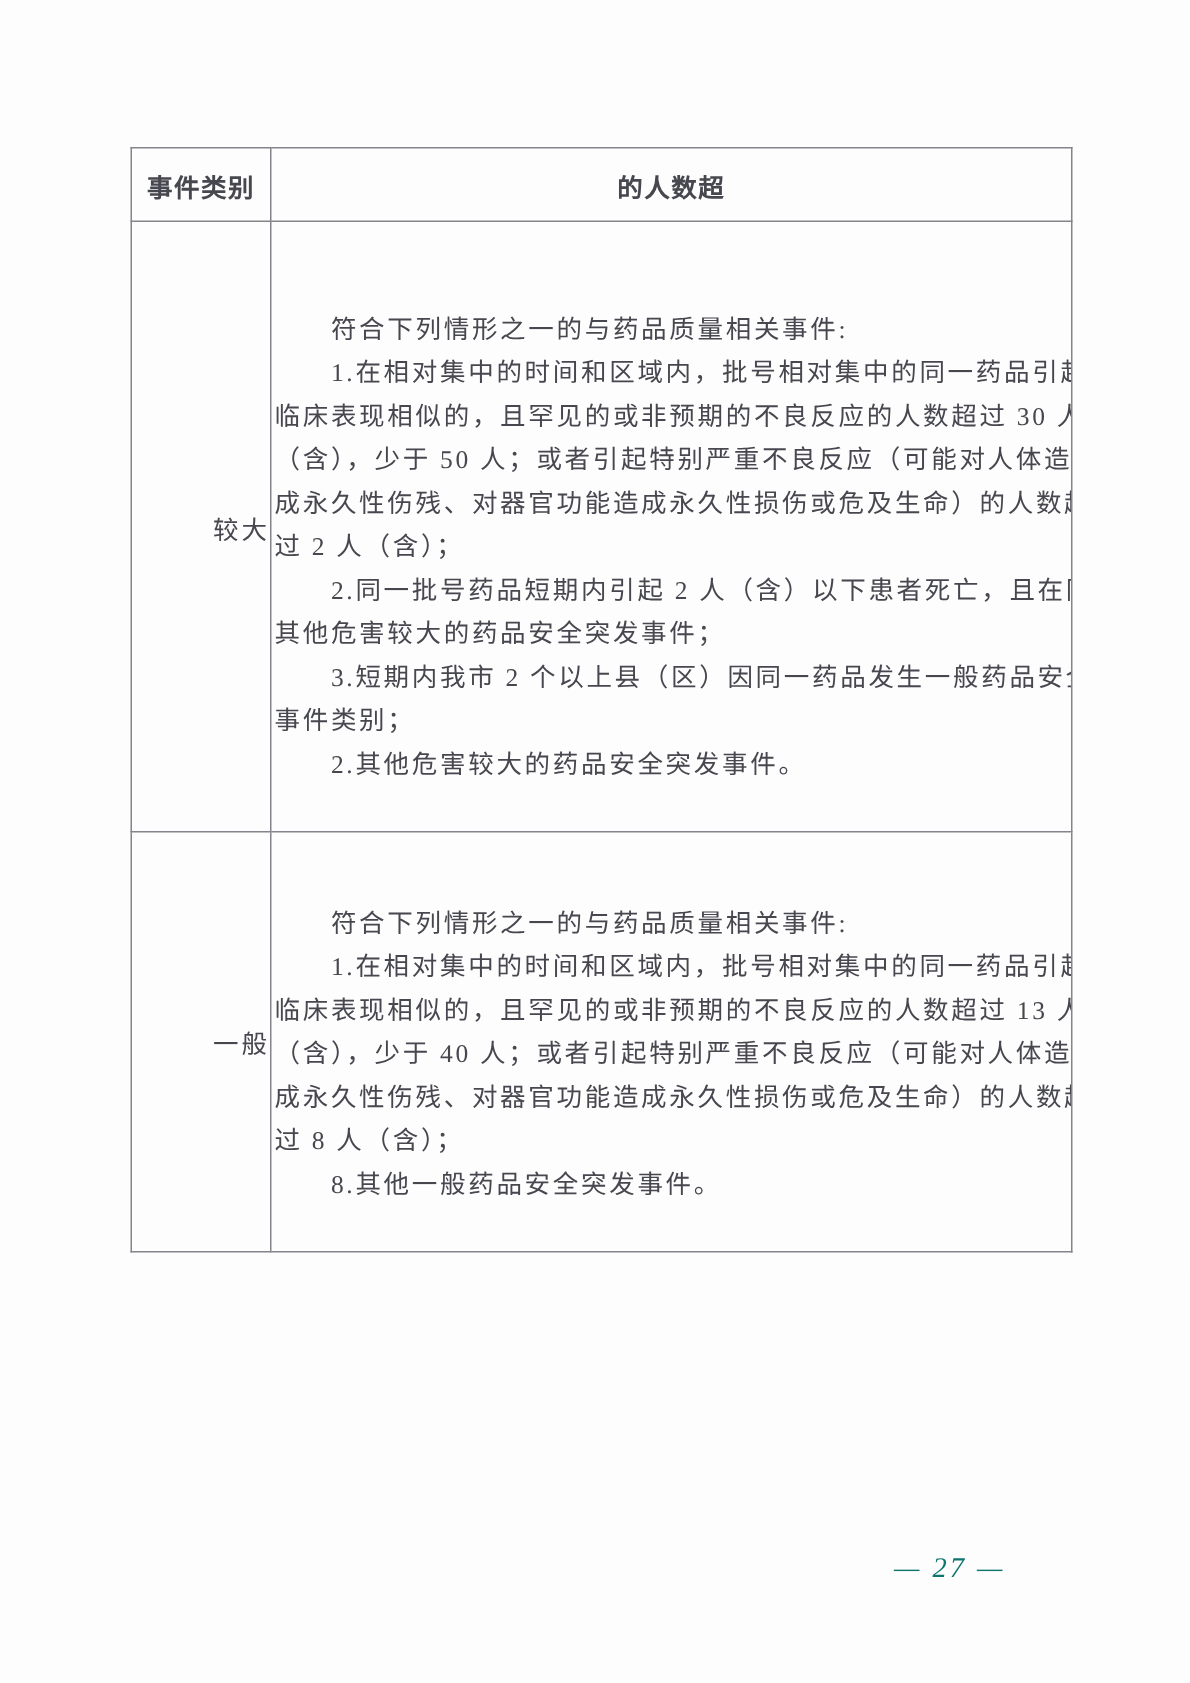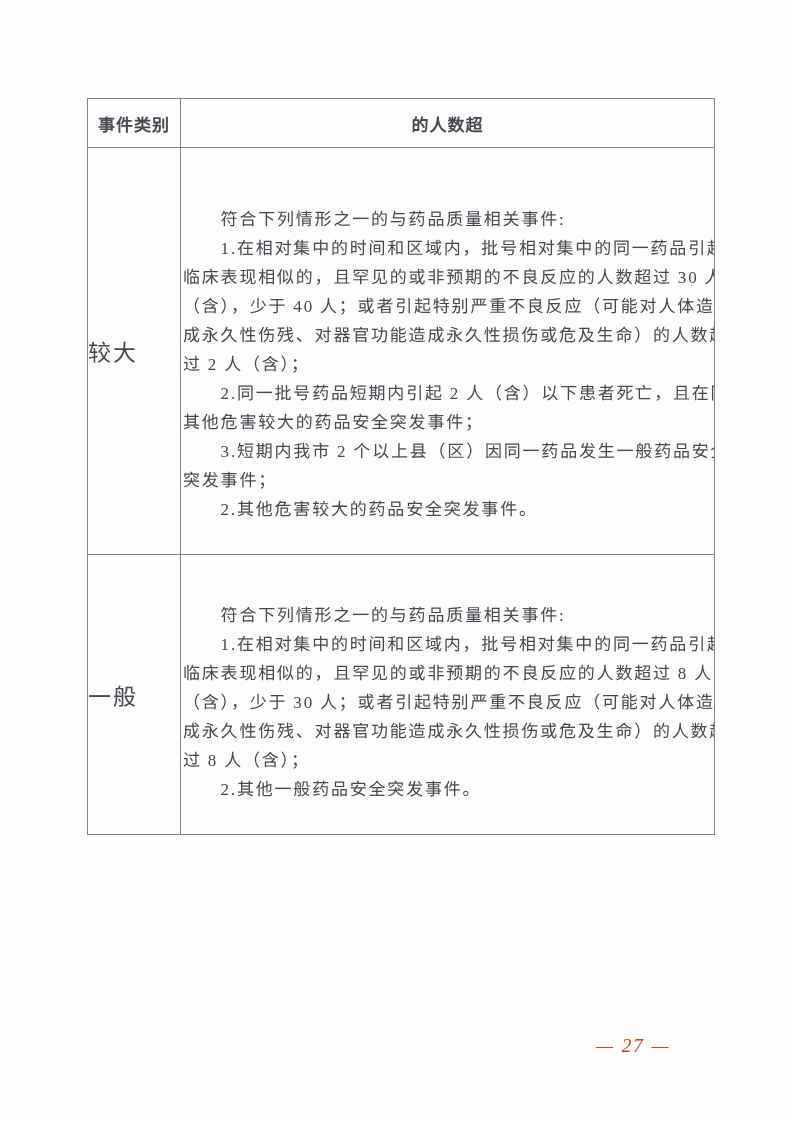--- a/index.html
+++ b/index.html
@@ -39,23 +39,23 @@
   tr.header-row th {
     font-size: 17px;
     font-weight: 700;
     letter-spacing: 1px;
     text-align: center;
     vertical-align: middle;
   }
   tr.body-row-major { height: 407px; }
   tr.body-row-general { height: 280px; }
   td.cat-cell {
-    text-align: left;
+    text-align: right;
     vertical-align: middle;
-    font-size: 23px;
+    font-size: 17px;
     letter-spacing: 2px;
   }
   td.std-cell {
     vertical-align: top;
     padding: 0 2px;
     overflow: hidden;
   }
   td.std-cell .lines-major { padding-top: 57px; }
   td.std-cell .lines-general { padding-top: 46px; }
   .line {
@@ -64,21 +64,21 @@
     letter-spacing: 1.8px;
     white-space: nowrap;
     font-family: Liberation Serif, serif;
   }
   .page-number {
     position: absolute;
     left: 596px;
     top: 1035px;
     font-size: 19px;
     letter-spacing: 2px;
-    color: #c2410c;
+    color: #0f766e;
     font-style: italic;
   }
 </style>
 </head>
 <body>
 
 <div class="page">
 
   <table class="grading">
     <colgroup>
@@ -91,43 +91,43 @@
         <th>的人数超</th>
       </tr>
 
       <tr class="body-row-major">
         <td class="cat-cell">较大</td>
         <td class="std-cell">
           <div class="lines-major">
             <div class="line">　　符合下列情形之一的与药品质量相关事件:</div>
             <div class="line">　　1.在相对集中的时间和区域内，批号相对集中的同一药品引起</div>
             <div class="line">临床表现相似的，且罕见的或非预期的不良反应的人数超过 30 人</div>
-            <div class="line">（含），少于 40 人；或者引起特别严重不良反应（可能对人体造</div>
+            <div class="line">（含），少于 50 人；或者引起特别严重不良反应（可能对人体造</div>
             <div class="line">成永久性伤残、对器官功能造成永久性损伤或危及生命）的人数超</div>
             <div class="line">过 2 人（含）；</div>
             <div class="line">　　2.同一批号药品短期内引起 2 人（含）以下患者死亡，且在同</div>
             <div class="line">其他危害较大的药品安全突发事件；</div>
             <div class="line">　　3.短期内我市 2 个以上县（区）因同一药品发生一般药品安全</div>
-            <div class="line">突发事件；</div>
+            <div class="line">事件类别；</div>
             <div class="line">　　2.其他危害较大的药品安全突发事件。</div>
           </div>
         </td>
       </tr>
 
       <tr class="body-row-general">
         <td class="cat-cell">一般</td>
         <td class="std-cell">
           <div class="lines-general">
             <div class="line">　　符合下列情形之一的与药品质量相关事件:</div>
             <div class="line">　　1.在相对集中的时间和区域内，批号相对集中的同一药品引起</div>
-            <div class="line">临床表现相似的，且罕见的或非预期的不良反应的人数超过 8 人</div>
-            <div class="line">（含），少于 30 人；或者引起特别严重不良反应（可能对人体造</div>
+            <div class="line">临床表现相似的，且罕见的或非预期的不良反应的人数超过 13 人</div>
+            <div class="line">（含），少于 40 人；或者引起特别严重不良反应（可能对人体造</div>
             <div class="line">成永久性伤残、对器官功能造成永久性损伤或危及生命）的人数超</div>
             <div class="line">过 8 人（含）；</div>
-            <div class="line">　　2.其他一般药品安全突发事件。</div>
+            <div class="line">　　8.其他一般药品安全突发事件。</div>
           </div>
         </td>
       </tr>
     </tbody>
   </table>
 
   <div class="page-number">— 27 —</div>
 
 </div>
 

